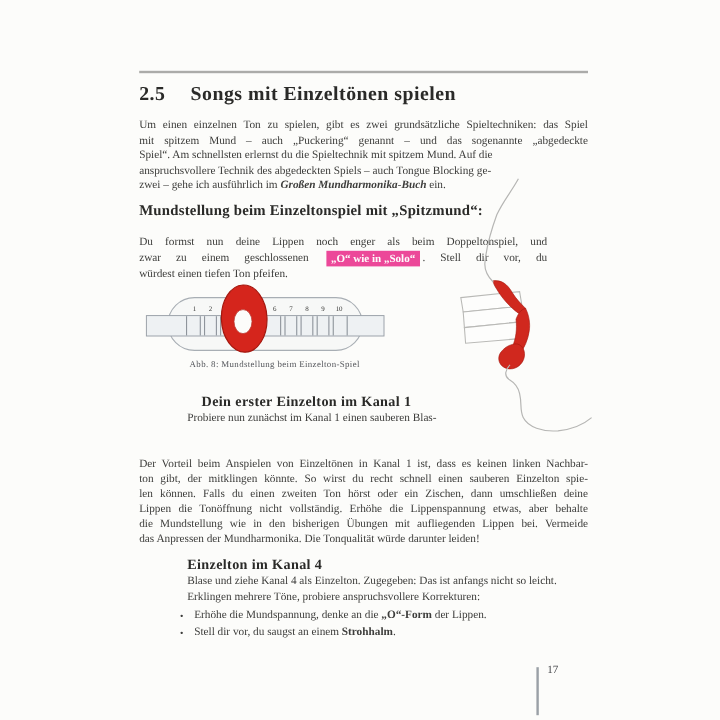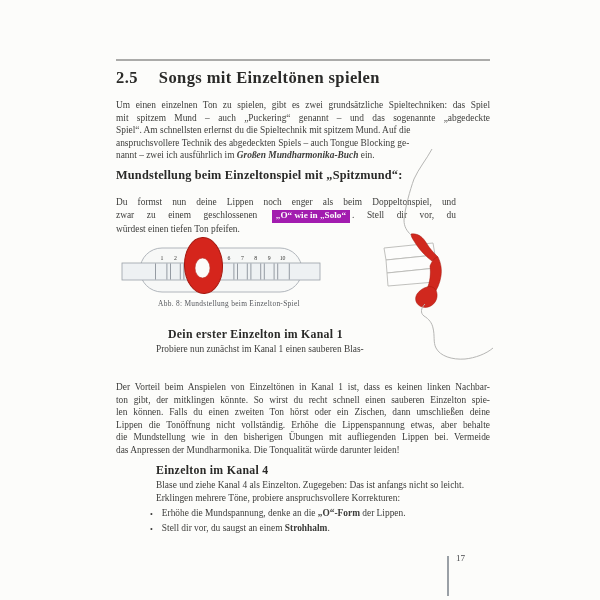--- a/index.html
+++ b/index.html
@@ -14,21 +14,21 @@
   .h1{display:flex;align-items:baseline;gap:21px;font-weight:bold;
       font-size:16.5px;color:#2a2a28;letter-spacing:0.4px;}
   .h2{font-weight:bold;font-size:12.3px;color:#2a2a28;letter-spacing:0.2px;white-space:nowrap;}
   .h3{font-weight:bold;font-size:11.8px;color:#2a2a28;letter-spacing:0.3px;white-space:nowrap;}
   .body{font-size:9.4px;line-height:12.55px;}
   .lh13{line-height:13.1px;}
   .line{display:block;white-space:nowrap;}
   .jl{white-space:normal;text-align:justify;text-align-last:justify;}
   .bi{font-weight:bold;font-style:italic;}
   .b{font-weight:bold;}
-  .chip{display:inline-block;background:#a21caf;color:#fdfdfc;font-weight:bold;
+  .chip{display:inline-block;background:#ec4899;color:#fdfdfc;font-weight:bold;
         font-size:9.2px;line-height:11px;padding:0.5px 4px 1.5px 4px;margin:0 2px;
         white-space:nowrap;}
   .caption{font-size:7.4px;color:#55575c;letter-spacing:0.3px;white-space:nowrap;}
   .bullets{font-size:9.4px;line-height:14.2px;}
   .bullet-row{display:flex;gap:9px;}
   .bullet-row .marker::before{content:"\2022";font-size:8px;position:relative;top:1px;}
   .bullet-text{white-space:nowrap;}
   .pageline{width:1.5px;height:40px;background:#9aa0a6;}
   .pagenum{font-size:9.2px;color:#46474b;}
 </style>
@@ -42,21 +42,21 @@
   <div class="abs h1" style="left:116px;top:68px;">
     <span>2.5</span>
     <span>Songs mit Einzeltönen spielen</span>
   </div>
 
   <div class="abs body" style="left:116px;top:99px;width:374px;">
     <span class="line jl">Um einen einzelnen Ton zu spielen, gibt es zwei grundsätzliche Spieltechniken: das Spiel</span>
     <span class="line jl">mit spitzem Mund – auch „Puckering“ genannt – und das sogenannte „abgedeckte</span>
     <span class="line">Spiel“. Am schnellsten erlernst du die Spieltechnik mit spitzem Mund. Auf die</span>
     <span class="line">anspruchsvollere Technik des abgedeckten Spiels – auch Tongue Blocking ge-</span>
-    <span class="line"><span>nannt – zwei ich ausführlich im </span><span class="bi">Großen Mundharmonika-Buch</span><span> ein.</span></span>
+    <span class="line"><span>zwei – gehe ich ausführlich im </span><span class="bi">Großen Mundharmonika-Buch</span><span> ein.</span></span>
   </div>
 
   <div class="abs h2" style="left:116px;top:168px;">Mundstellung beim Einzeltonspiel mit „Spitzmund“:</div>
 
   <div class="abs body lh13" style="left:116px;top:196px;width:340px;">
     <span class="line jl">Du formst nun deine Lippen noch enger als beim Doppeltonspiel, und</span>
     <span class="line jl"><span>zwar zu einem geschlossenen</span>
       <span class="chip">„O“ wie in „Solo“</span><span>. Stell dir vor, du</span></span>
     <span class="line">würdest einen tiefen Ton pfeifen.</span>
   </div>

